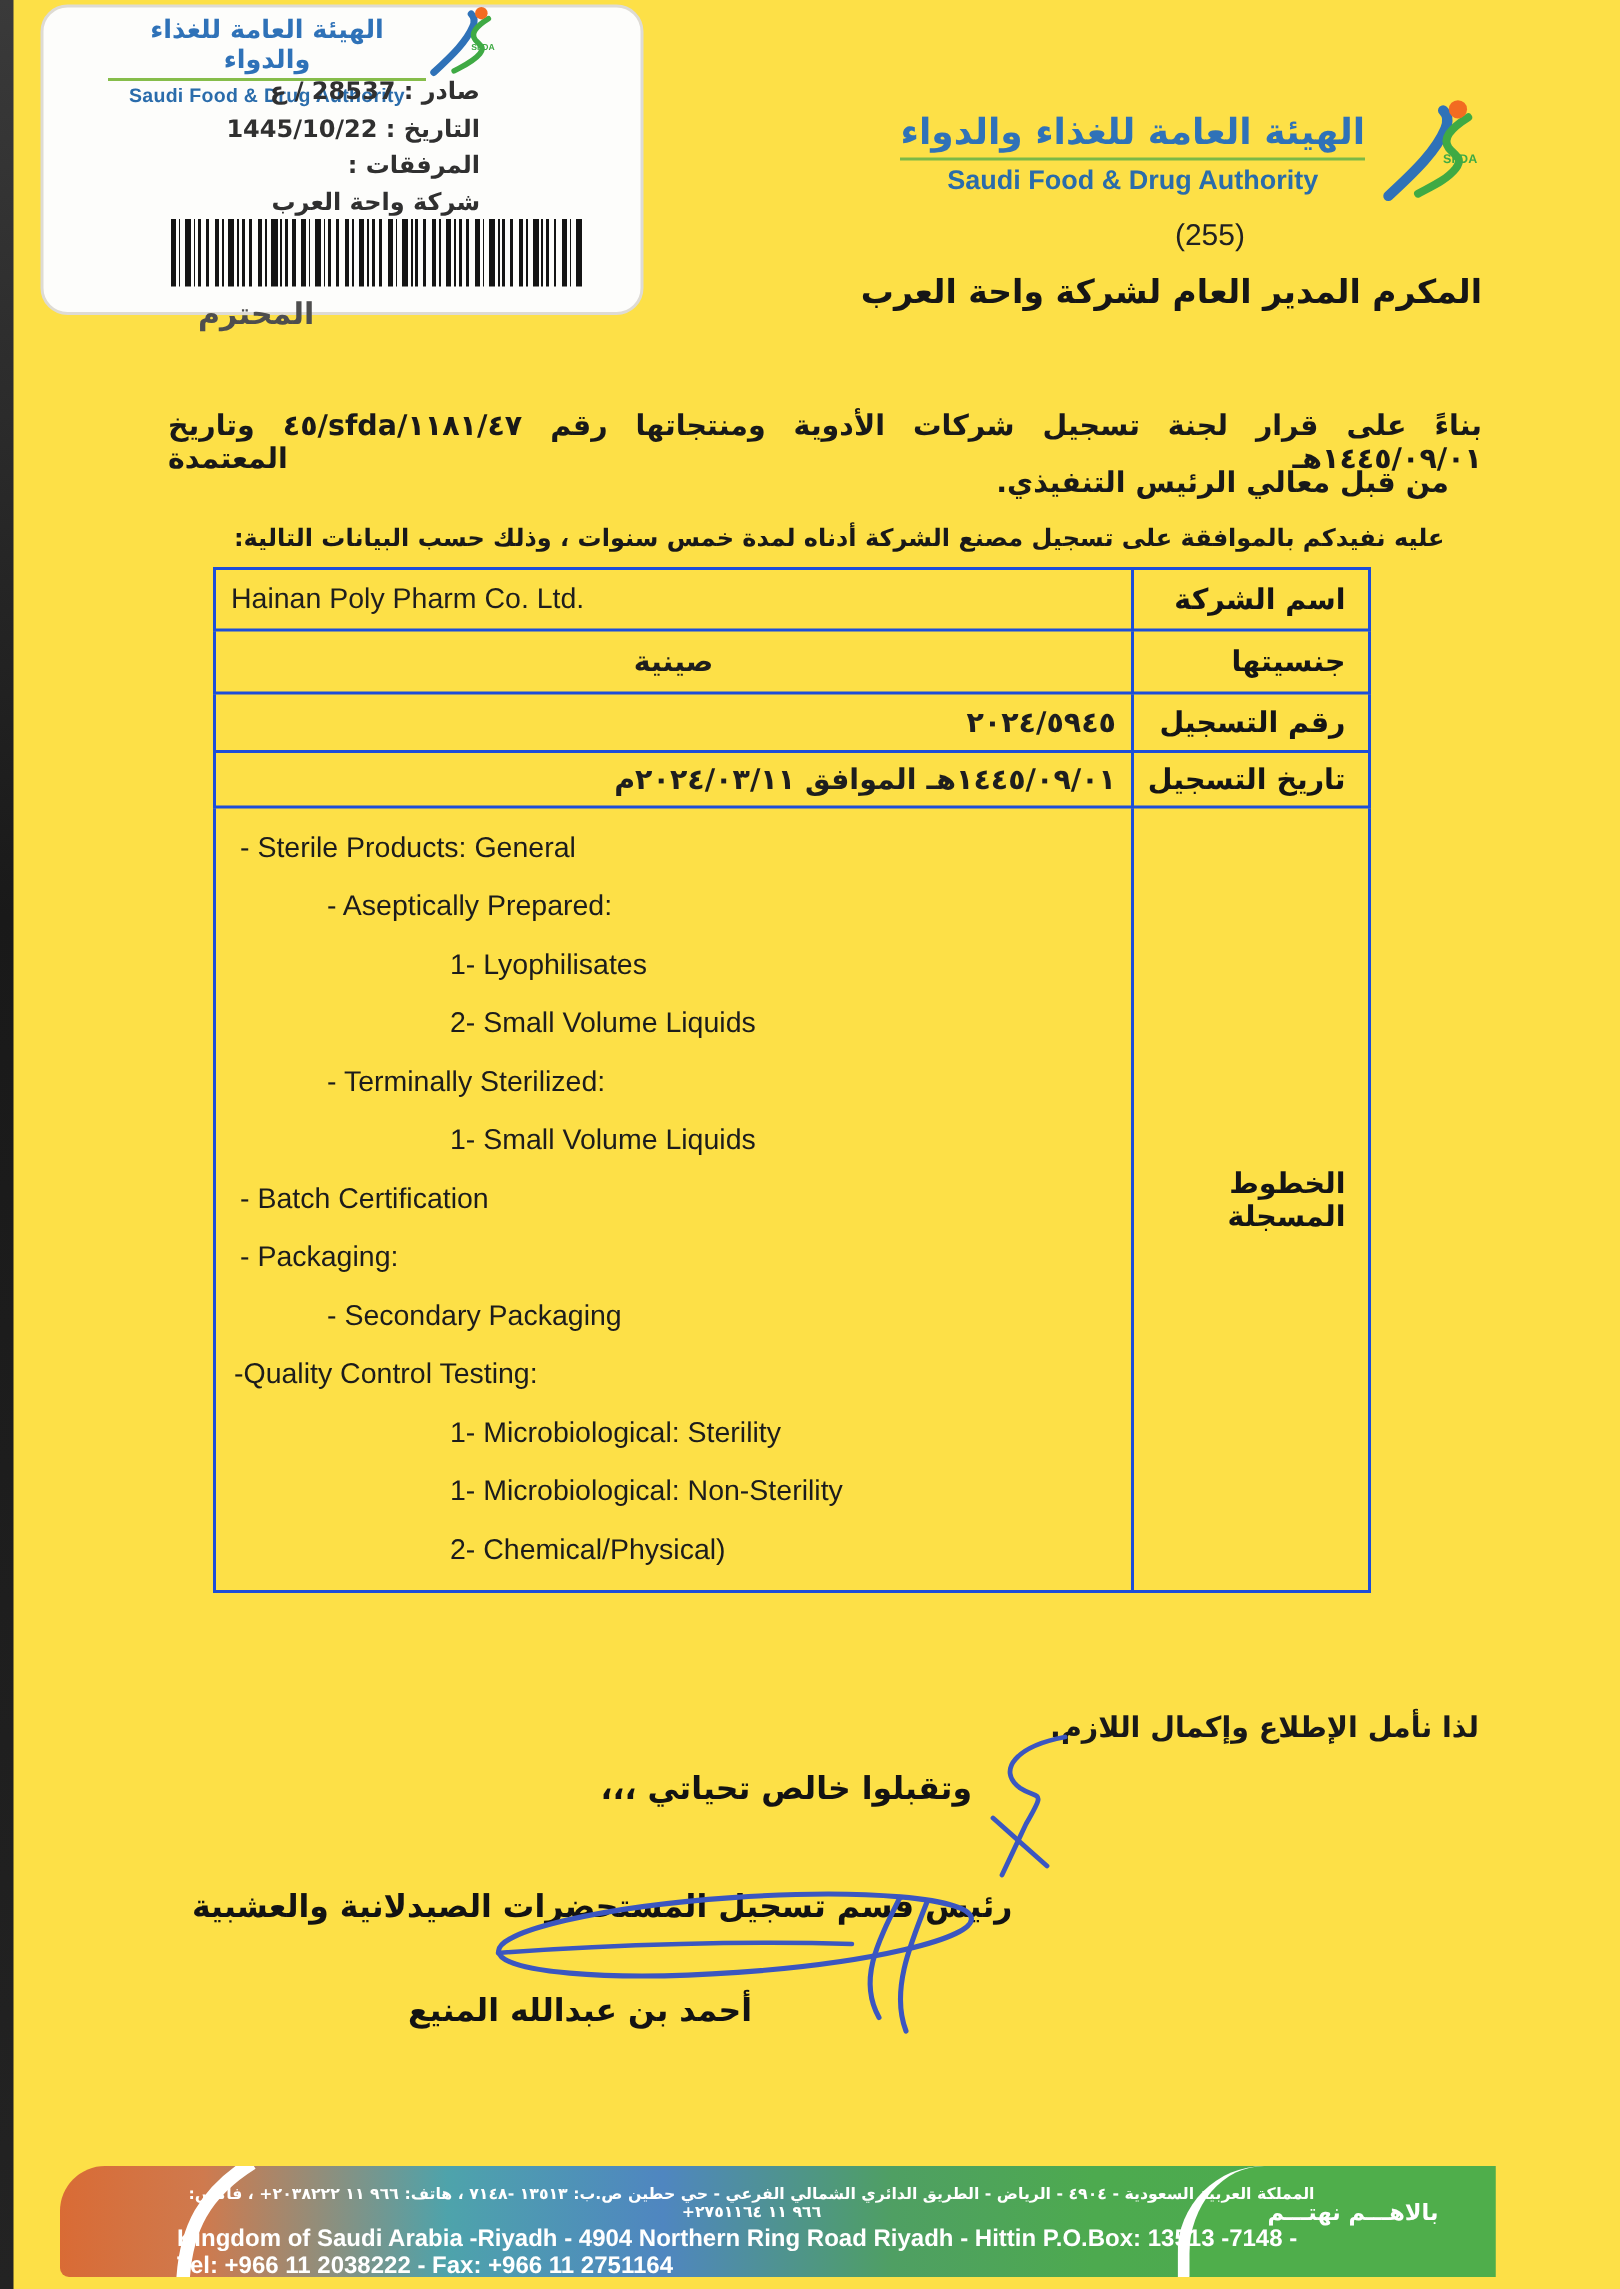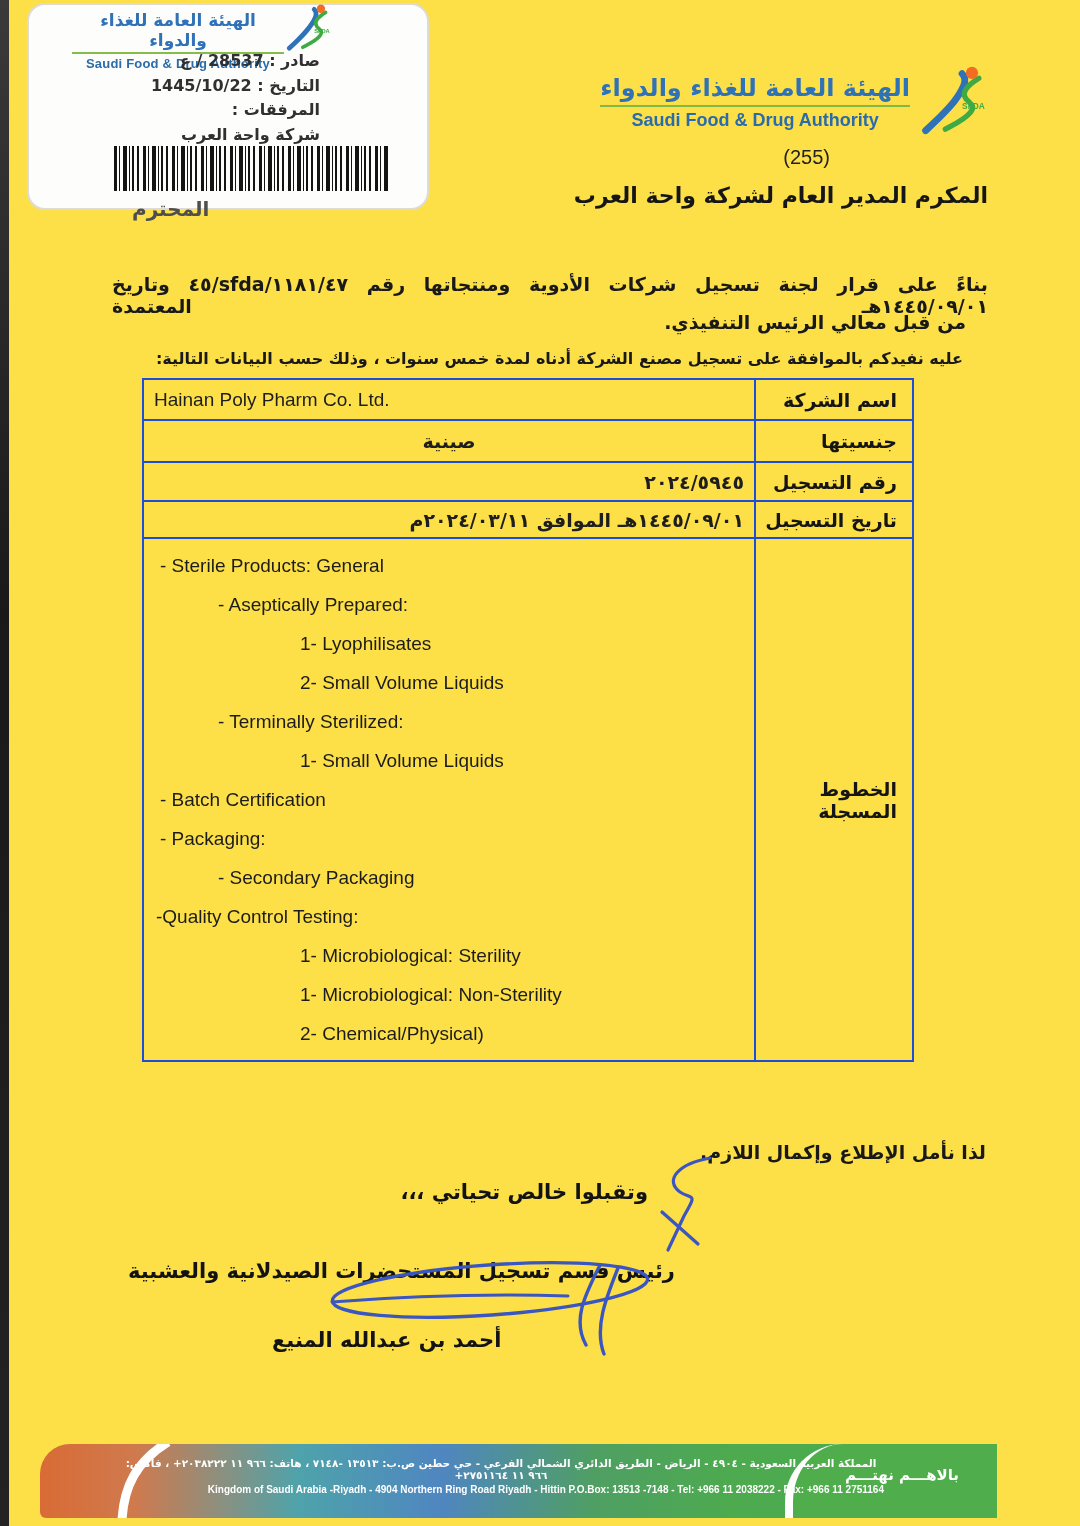--- a/index.html
+++ b/index.html
@@ -77,22 +77,22 @@
   .footer { position:absolute; left:8px; top:1444px; width:957px; height:74px;
             border-top-left-radius:30px; border-bottom-left-radius:6px;
             background:linear-gradient(90deg,#d96b35 0%,#cf7a4e 10%,#4ea3ab 27%,#4f86c0 42%,#4f9f63 58%,#4daa4f 72%,#4cab4d 100%);margin-left:32px; }
   .f-swoosh { position:absolute; left:0; top:0; }
   .f-panel { position:absolute; right:0; top:0; height:74px; width:212px; background:#4fae4b;
              border-left:8px solid #ffffff; border-top-left-radius:58px; }
   .f-slogan { position:absolute; right:38px; top:22px; direction:rtl;
               font-family:"DejaVu Sans",sans-serif; font-size:15px; font-weight:bold; color:#fff; }
   .f-ar { position:absolute; left:78px; top:13px; width:766px; text-align:center; direction:rtl;
           font-family:"DejaVu Sans",sans-serif; font-size:10.5px; font-weight:bold; color:#ffffff; }
-  .f-en { position:absolute; left:78px; top:40px; width:766px; text-align:right;
-          font-size:10px; font-weight:bold; color:#ffffff; }
+  .f-en { position:absolute; left:78px; top:40px; width:766px; text-align:left;
+          font-size:16px; font-weight:bold; color:#ffffff; }
 </style>
 </head>
 <body>
 
 <div class="page">
   <div class="edge-strip"></div>
 
   <div class="sticker"></div>
   <div class="stamp-logo-text">
     <span class="stamp-logo-ar">الهيئة العامة للغذاء والدواء</span>

